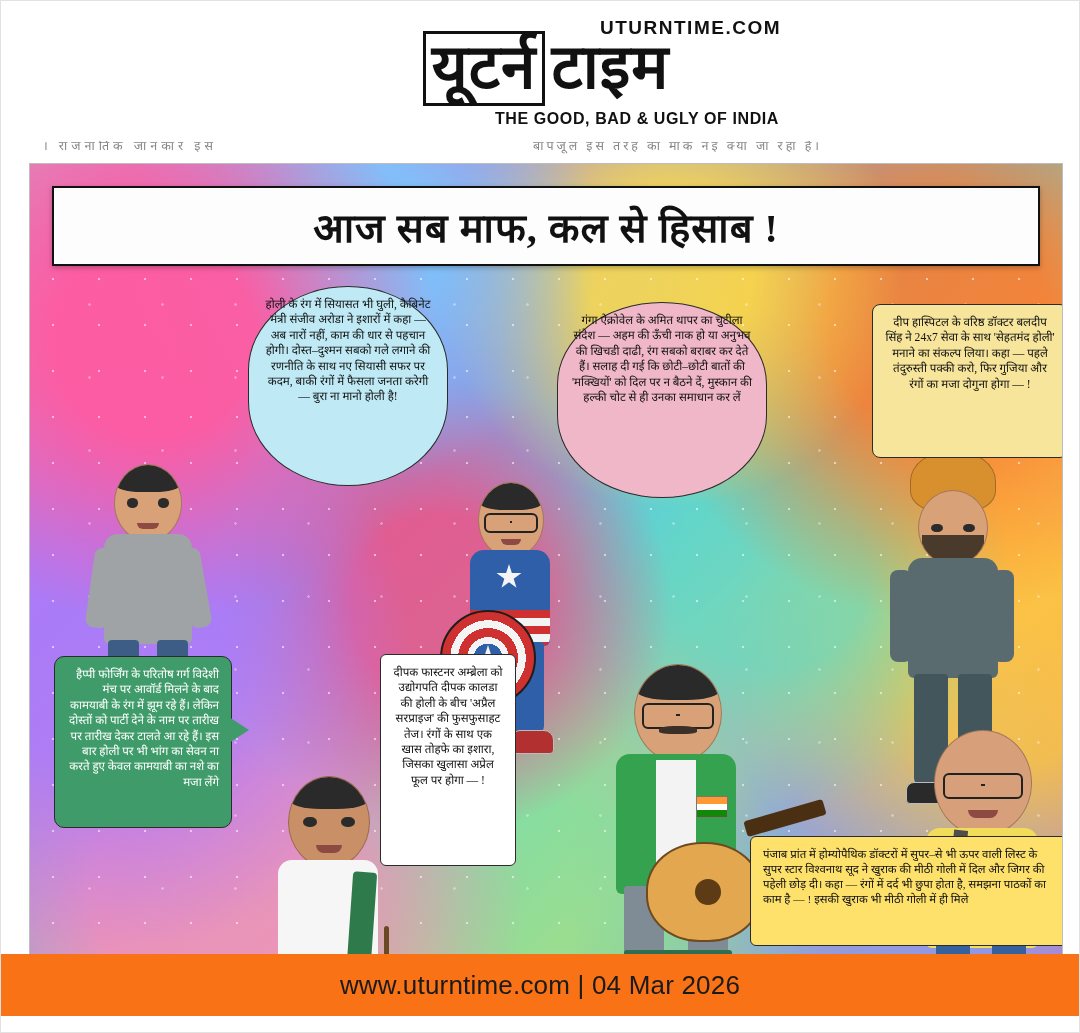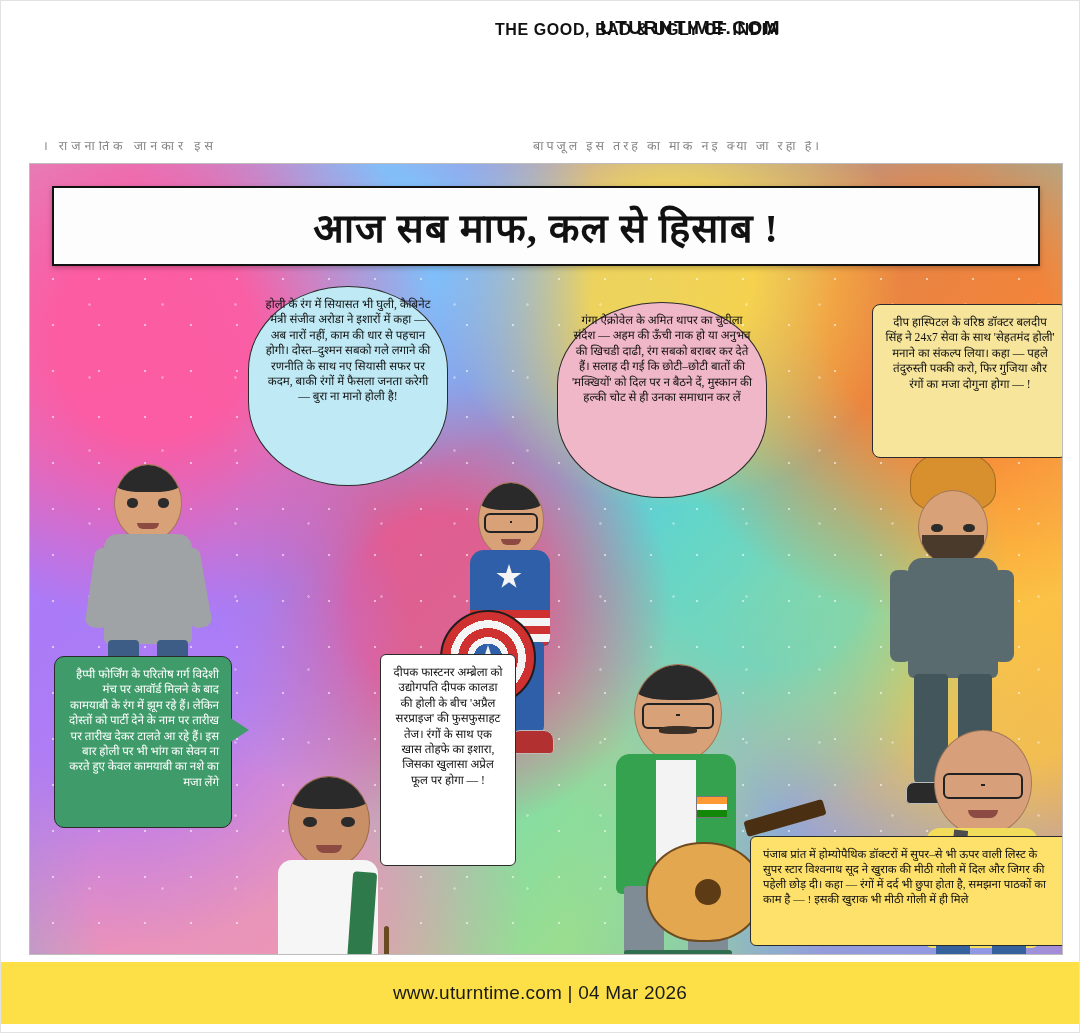--- a/index.html
+++ b/index.html
@@ -376,39 +376,42 @@
     background: #4d4d4d; transform: rotate(6deg);
   }
   .f6 .arm.l { left: 8px; top: 108px; width: 28px; height: 78px; background: #d8a07a; transform: rotate(12deg); }
   .f6 .arm.r { right: 6px; top: 108px; width: 28px; height: 78px; background: #d8a07a; transform: rotate(-14deg); }
   .f6 .leg.l { left: 44px; top: 212px; width: 34px; height: 62px; background: #35619c; }
   .f6 .leg.r { left: 100px; top: 212px; width: 34px; height: 62px; background: #35619c; }
 
   
   .footer {
     position: absolute;
-    left: 0; right: 0; bottom: 8px;
+    left: 0; right: 0; bottom: 16px;
     height: 62px;
     display: flex;
     align-items: center;
     justify-content: center;
-    background: #fde047;
-    font-size: 19px;
+    background: #f97316;
+    font-size: 26px;
     color: #1a1a1a;
     letter-spacing: .2px;
   }
 </style>
 </head>
 <body>
 
 <div class="page">
 
   <div class="masthead">
     <div class="logo-wrap">
       <div class="logo-site">UTURNTIME.COM</div>
+      <div class="logo-main">
+        <span class="box">यूटर्न</span><span>टाइम</span>
+      </div>
       <div class="logo-tag">THE GOOD, BAD &amp; UGLY OF INDIA</div>
     </div>
   </div>
 
   <div class="newsprint-strip">
     <span class="np1">। राजनातिक    जानकार    इस</span>
     <span class="np2">बापजूल इस तरह का माक नइ    क्या जा रहा है।</span>
   </div>
 
   <div class="clipping">

